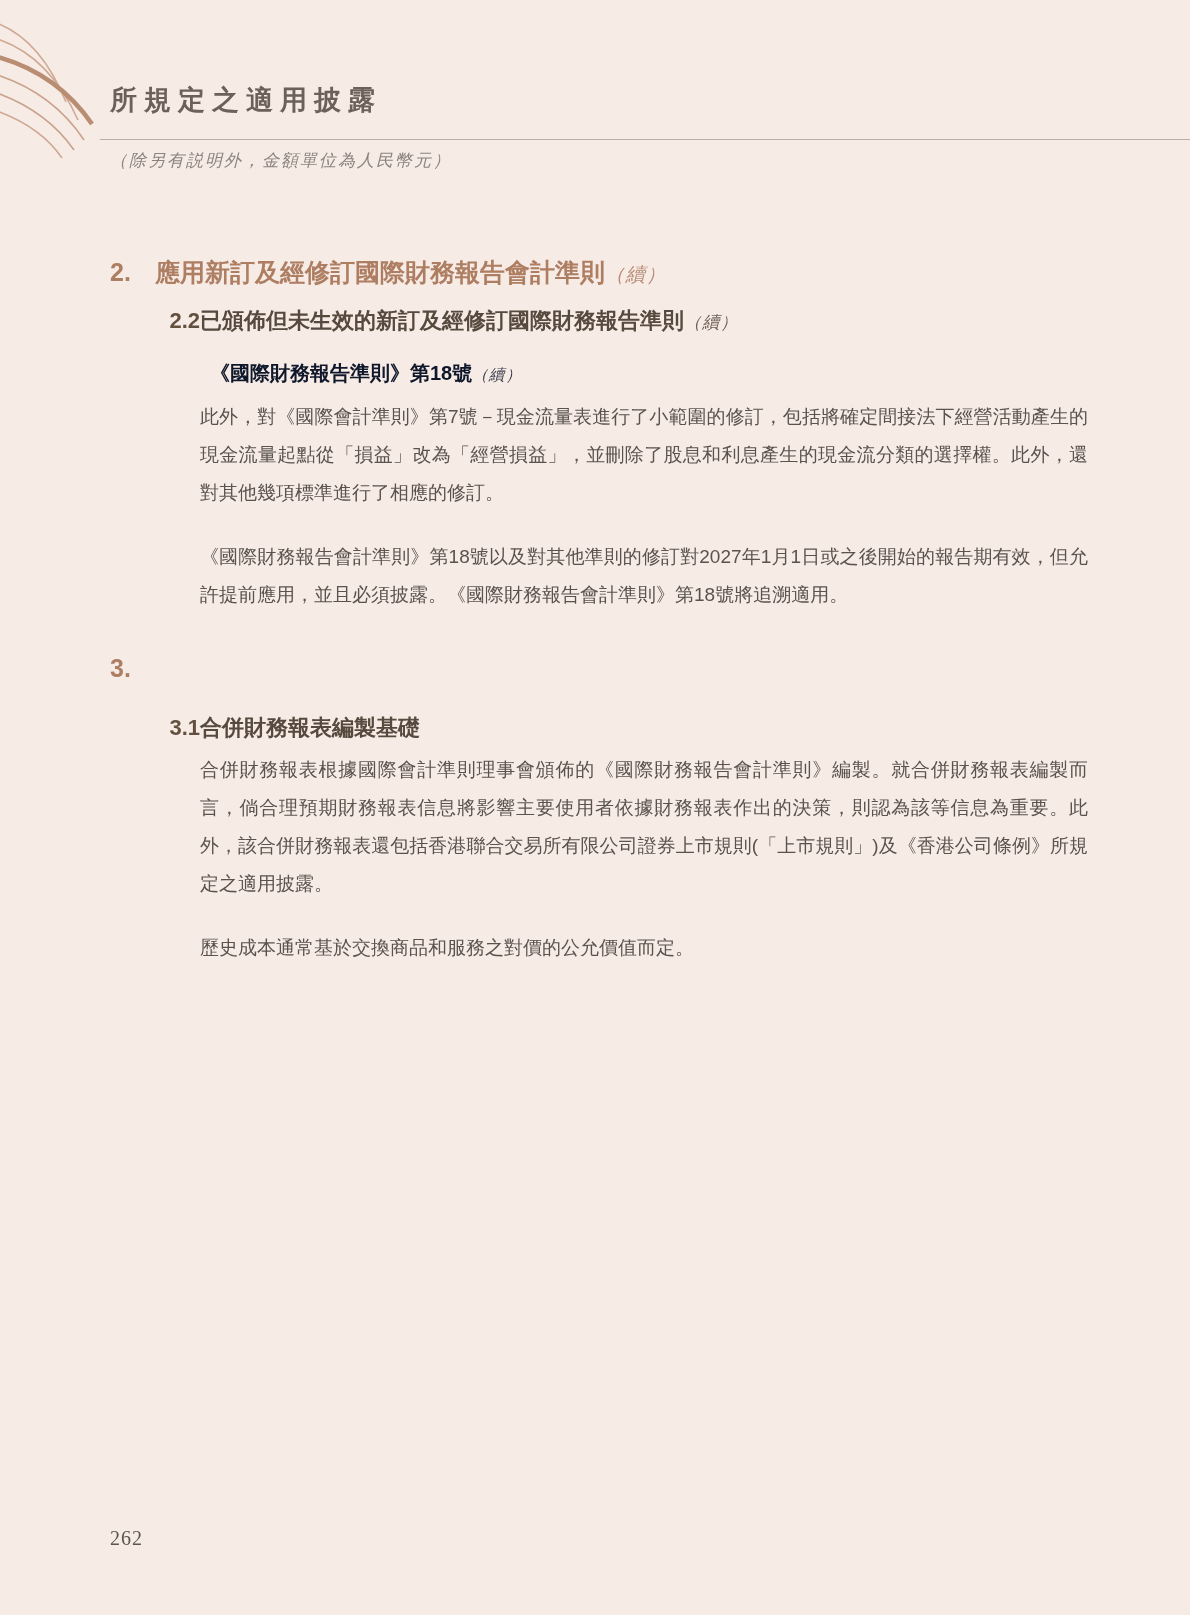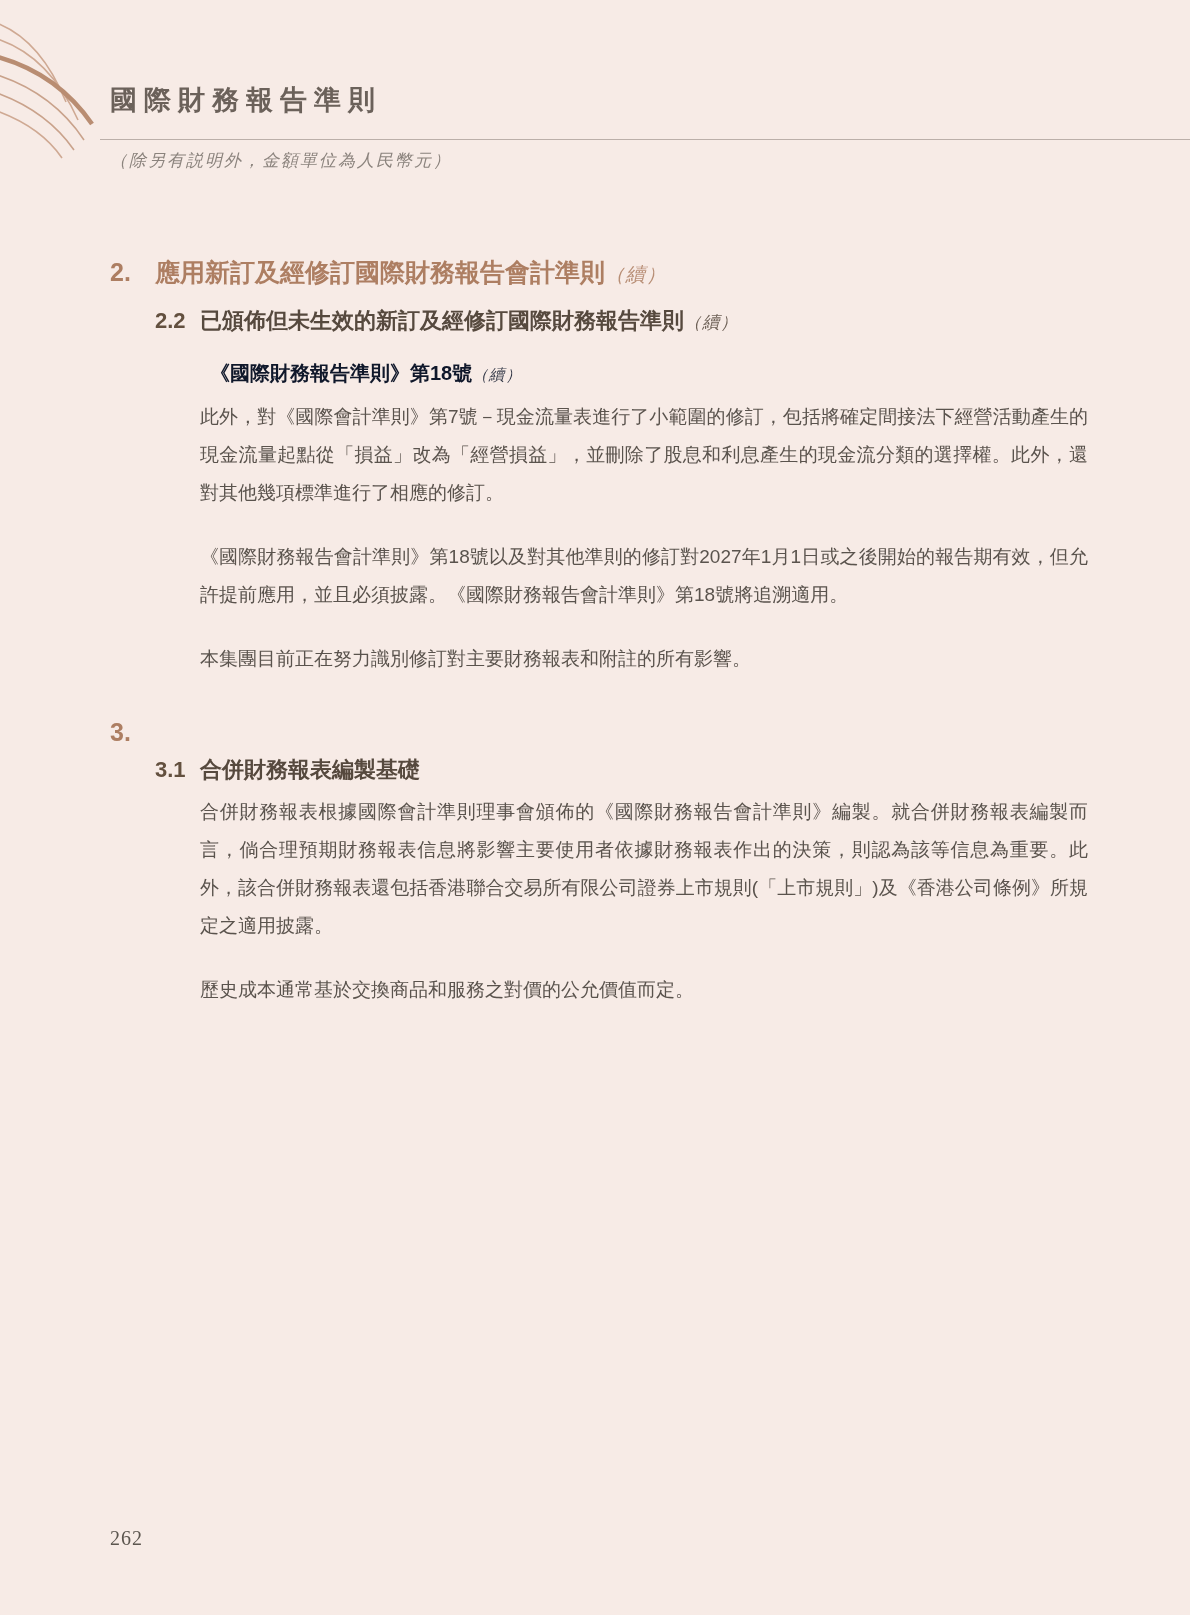--- a/index.html
+++ b/index.html
@@ -25,71 +25,70 @@
     position:absolute;top:149px;left:110px;
     font-family:"Liberation Serif",serif;
     font-style:italic;font-size:17px;letter-spacing:2px;color:#8b837d;
     white-space:nowrap;
   }
   
   main{position:absolute;top:256px;left:110px;width:980px;}
   .h1row{display:flex;font-size:25px;font-weight:700;color:#ad7e62;line-height:32px;}
   .h1num{width:45px;flex:none;}
   .h2row{display:flex;margin:17px 0 0 45px;font-size:22px;font-weight:700;color:#56493e;line-height:28px;}
-  .h2num{width:45px;flex:none;color:#63503f;}
+  .h2num{width:45px;flex:none;color:#63503f;text-align:right;}
   .cont{font-style:italic;font-weight:400;font-size:0.78em;opacity:.85;letter-spacing:1px;}
   .subhead{margin:24px 0 0 100px;font-size:20px;font-weight:700;color:#0f172a;line-height:26px;}
   .para{
     margin:26px 0 0 90px;width:888px;
     font-size:19px;line-height:38px;color:#5a534d;
     text-align:justify;
   }
   .para.first{margin-top:10px;}
   .sec3{margin-top:38px;}
-  .sec3 .h2row{margin-top:8px;}
+  .sec3 .h2row{margin-top:30px;}
   .sec3 .para.first{margin-top:8px;}
   .pageno{
     position:absolute;top:1527px;left:110px;
     font-family:"Liberation Serif",serif;font-size:20px;letter-spacing:1px;color:#5c564f;
   }
 </style>
 </head>
 <body>
 
 <svg class="corner" width="110" height="155" viewBox="0 0 110 155" fill="none">
   <path d="M-6,6 Q40,22 66,86" stroke="#cfa993" stroke-width="1.6"></path>
   <path d="M-6,22 Q48,38 78,104" stroke="#cfa993" stroke-width="1.6"></path>
   <path d="M-6,40 Q56,56 92,108" stroke="#b98d72" stroke-width="4.6"></path>
   <path d="M-6,58 Q52,76 84,124" stroke="#c9a28b" stroke-width="1.6"></path>
   <path d="M-6,76 Q46,94 74,134" stroke="#c9a28b" stroke-width="1.6"></path>
   <path d="M-6,94 Q40,110 62,142" stroke="#cfa993" stroke-width="1.6"></path>
 </svg>
 
-<div class="page-title">國際財務報告準則</div>
+<div class="page-title">所規定之適用披露</div>
 <div class="header-rule"></div>
 <div class="page-subtitle">（除另有説明外，金額單位為人民幣元）</div>
 
 <main>
 
   <section>
     <div class="h1row">
       <span class="h1num">2.</span>
       <span class="h1txt"><span>應用新訂及經修訂國際財務報告會計準則</span><em class="cont">（續）</em></span>
     </div>
 
     <div class="h2row">
       <span class="h2num">2.2</span>
       <span class="h2txt"><span>已頒佈但未生效的新訂及經修訂國際財務報告準則</span><em class="cont">（續）</em></span>
     </div>
 
     <div class="subhead"><span>《國際財務報告準則》第18號</span><em class="cont">（續）</em></div>
 
     <p class="para first">此外，對《國際會計準則》第7號－現金流量表進行了小範圍的修訂，包括將確定間接法下經營活動產生的現金流量起點從「損益」改為「經營損益」，並刪除了股息和利息產生的現金流分類的選擇權。此外，還對其他幾項標準進行了相應的修訂。</p>
     <p class="para">《國際財務報告會計準則》第18號以及對其他準則的修訂對2027年1月1日或之後開始的報告期有效，但允許提前應用，並且必須披露。《國際財務報告會計準則》第18號將追溯適用。</p>
-    <p class="para">本集團目前正在努力識別修訂對主要財務報表和附註的所有影響。</p>
   </section>
 
   <section class="sec3">
     <div class="h1row">
       <span class="h1num">3.</span>
     </div>
 
     <div class="h2row">
       <span class="h2num">3.1</span>
       <span class="h2txt"><span>合併財務報表編製基礎</span><em class="cont"></em></span>

